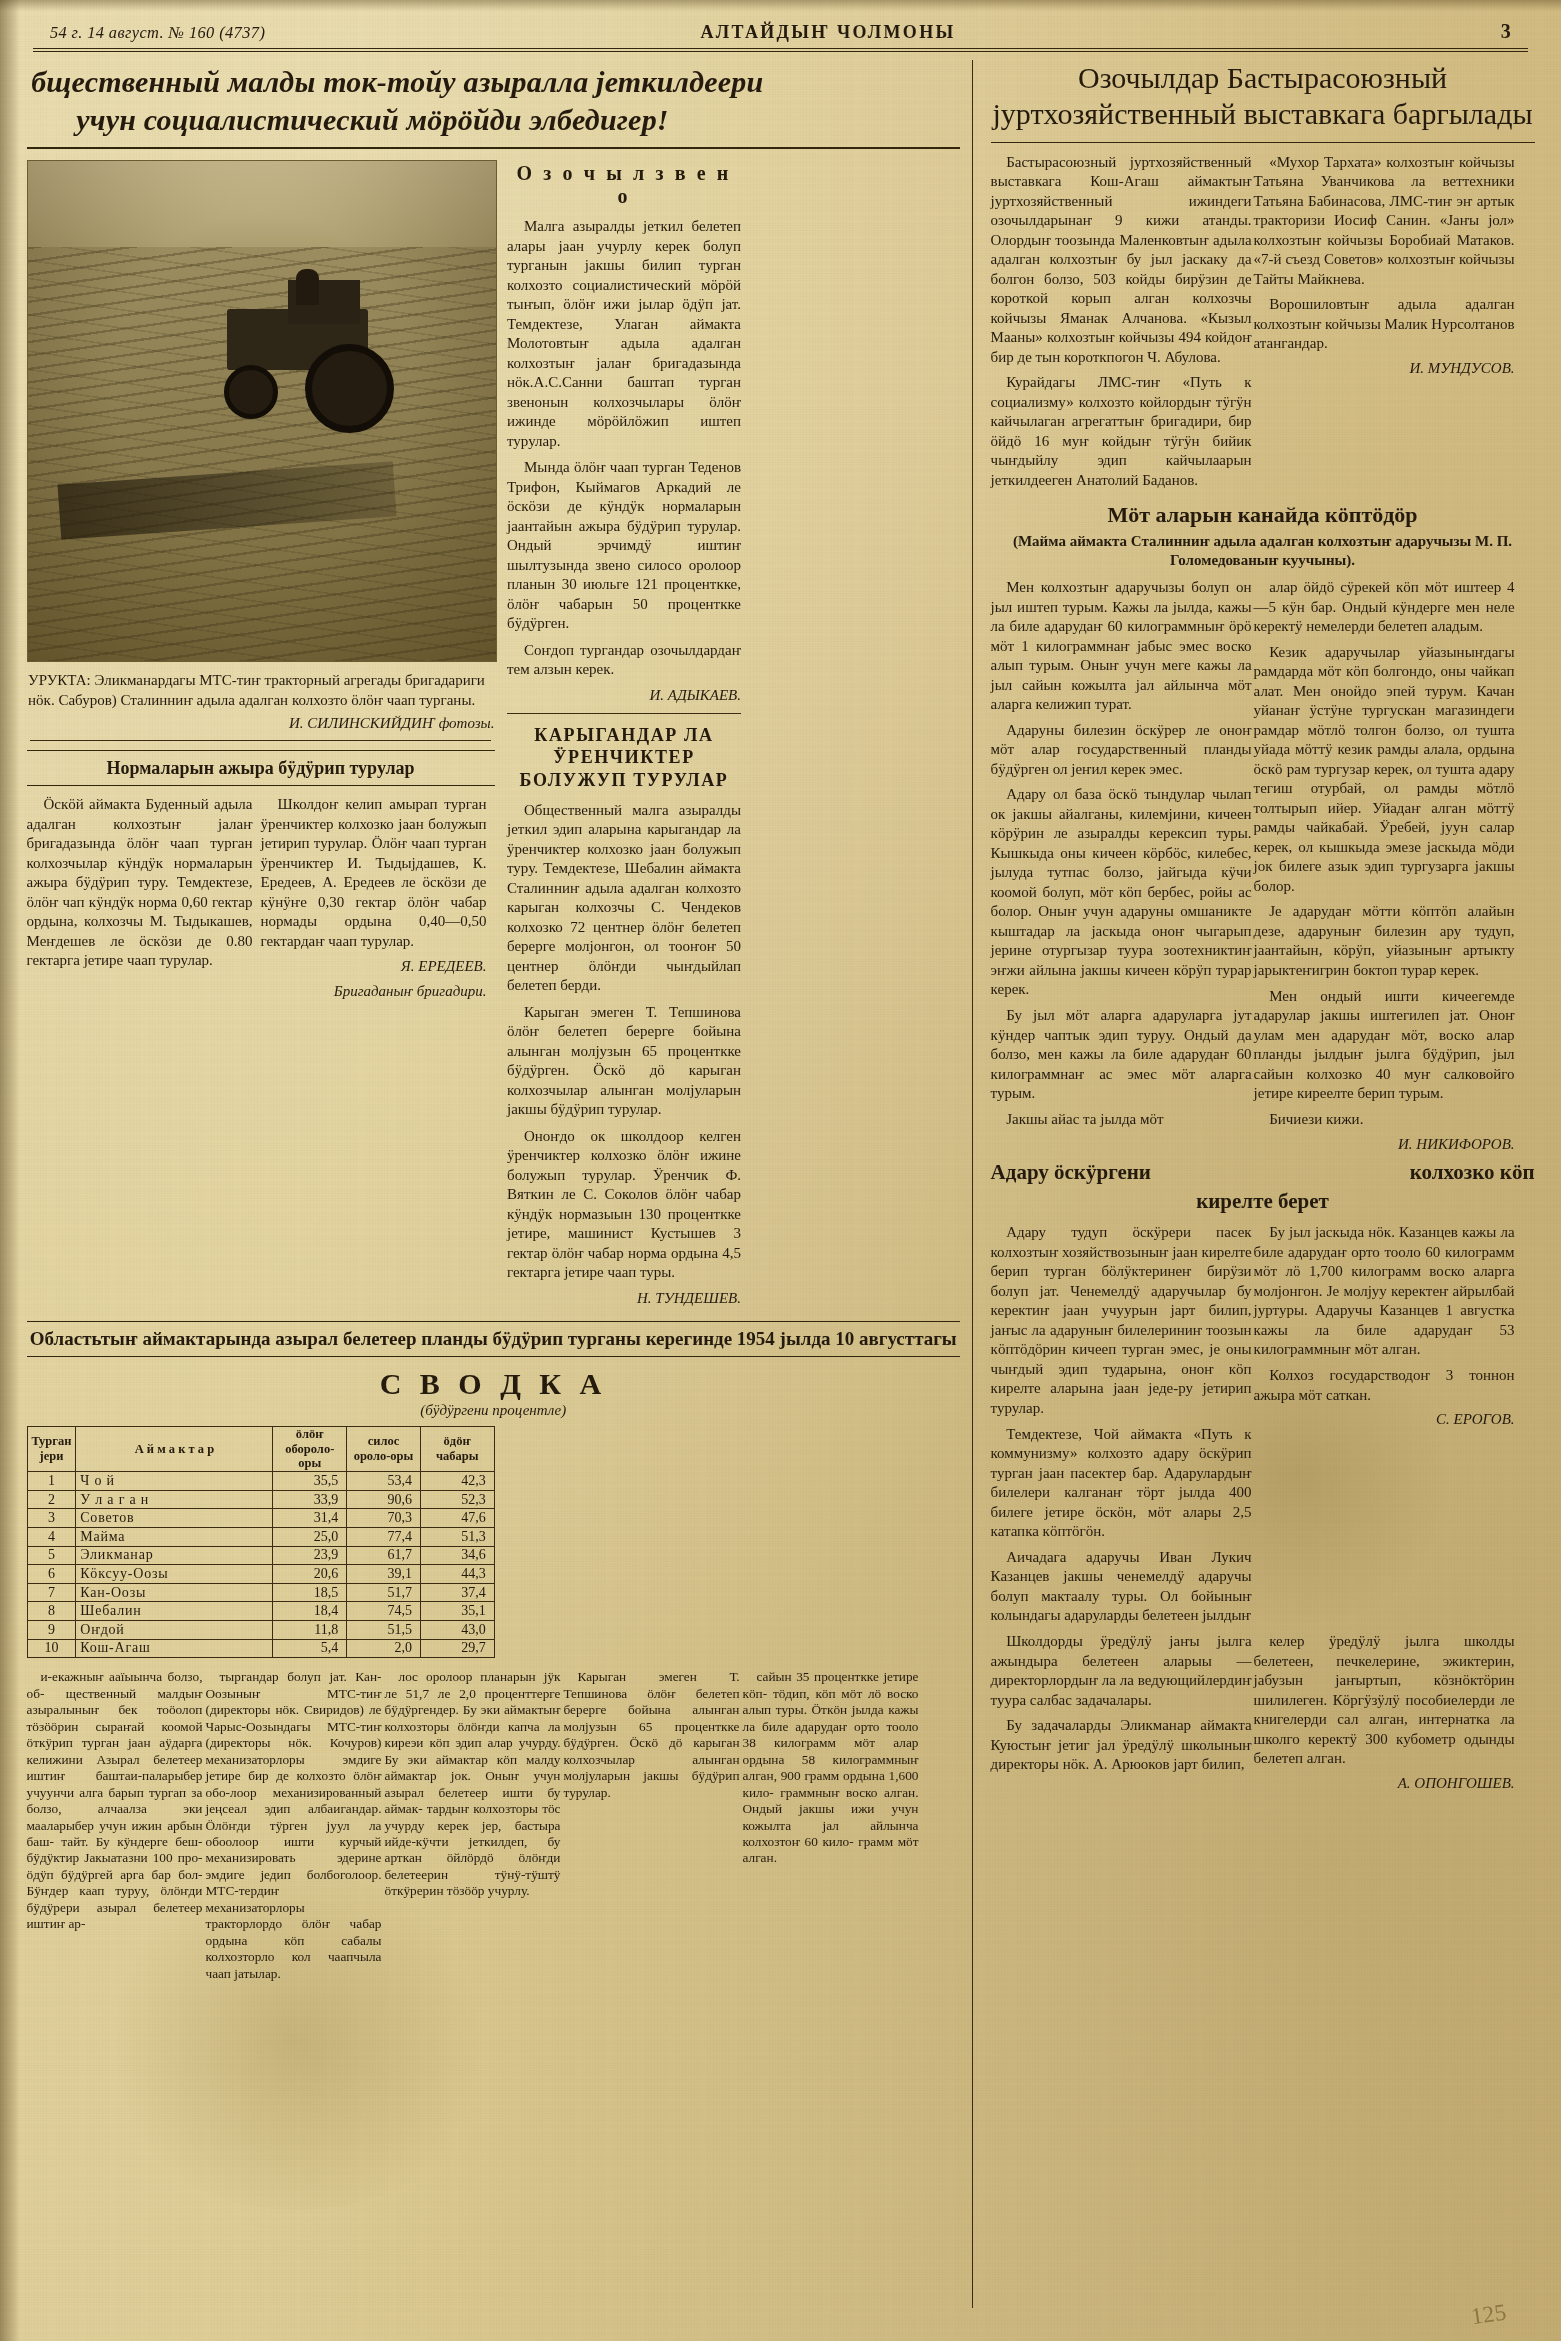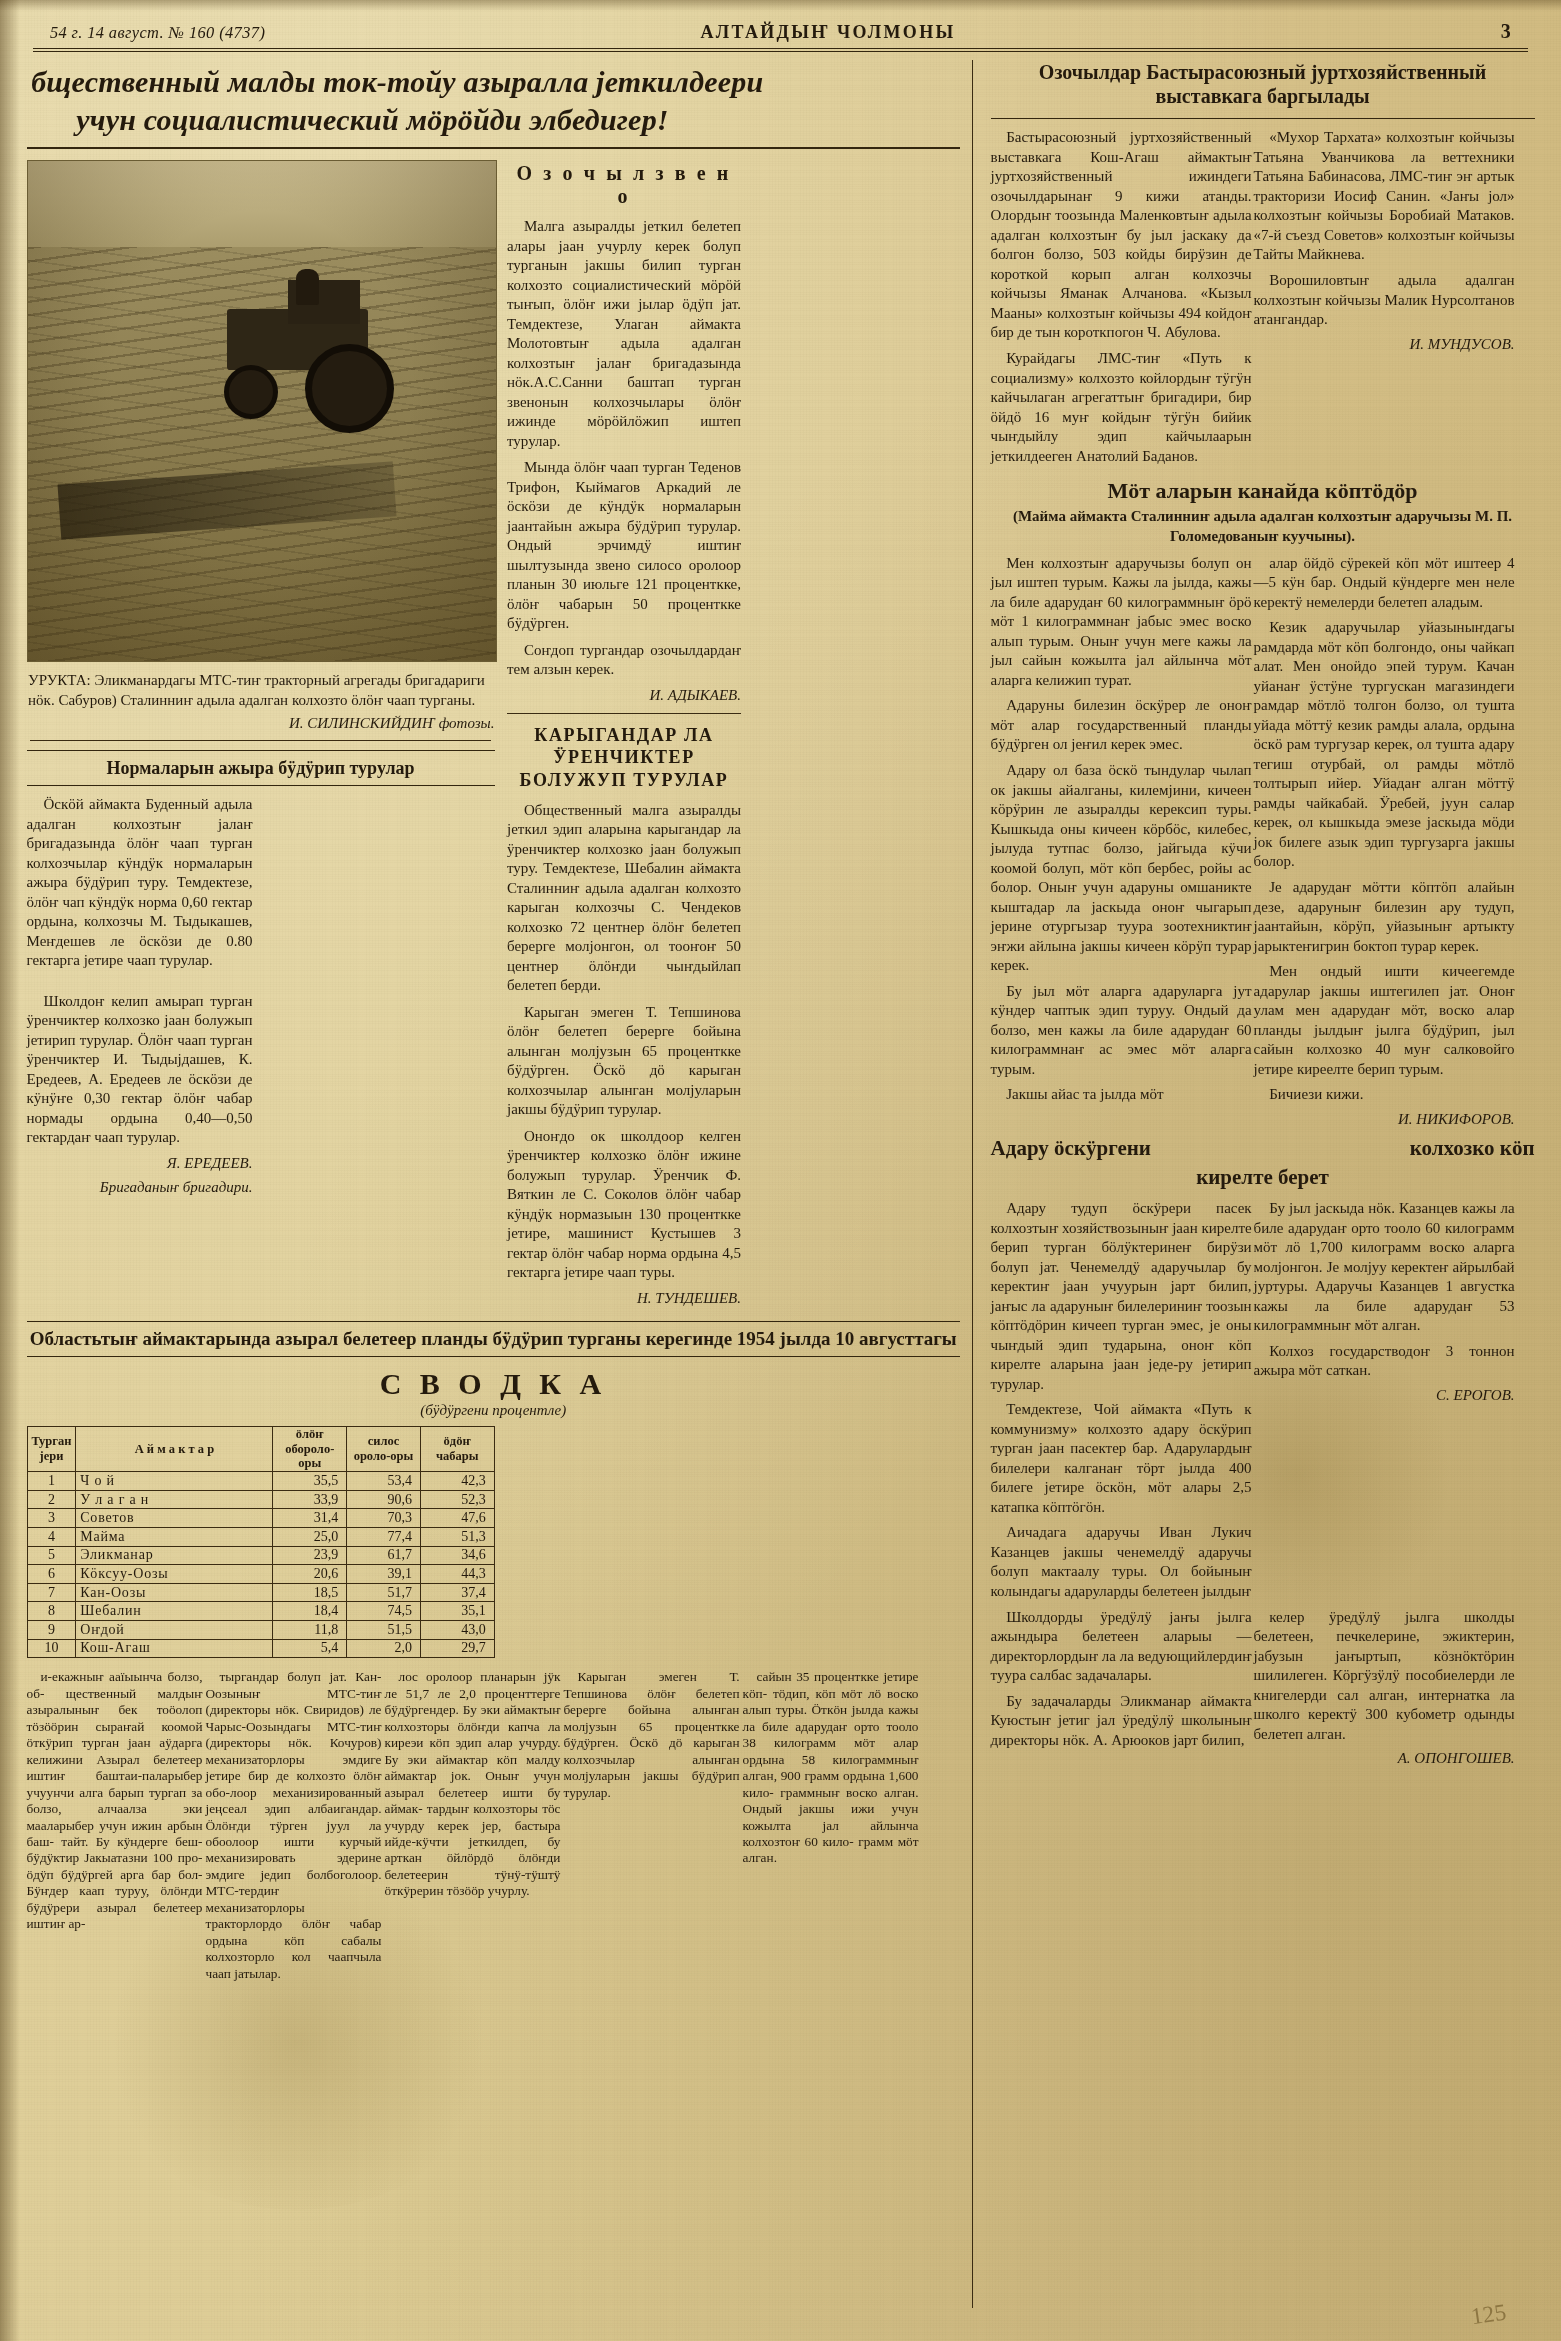--- a/index.html
+++ b/index.html
@@ -159,21 +159,21 @@
 
   
   .boxhead{
     font-weight:bold;font-size:19px;text-align:center;
     border-top:1.6px solid #33260f;border-bottom:1.6px solid #33260f;
     padding:5.5px 3.1px;margin:6.2px 0 9.4px 0;line-height:1.25;
   }
   .boxhead.thin{border-top-width:1.2px;border-bottom-width:1.2px;font-size:18px;}
 
   
-  .midblock{display:flex;gap:14px;flex-direction:column;}
+  .midblock{display:flex;gap:8px;}
   .midcol{width:226px;}
 
   
   .svodka-head{
     text-align:center;font-weight:bold;font-size:30px;letter-spacing:5.5px;
     margin:7.8px 0 1.6px 0;
   }
   .svodka-sub{text-align:center;font-size:15px;font-style:italic;margin-bottom:6.2px;}
   table.svodka{
     border-collapse:collapse;width:468px;font-size:14px;
@@ -186,21 +186,21 @@
   table.svodka td.name{letter-spacing:0.8px;margin-left:40px;}
   table.svodka td.val{text-align:right;width:61px;padding-right:7.8px;}
 
   
   .bottomcols{display:flex;gap:3px;margin-top:11px;}
   .bcol{width:176px;}
   .bcol p{font-size:13.3px;line-height:1.24;text-align:justify;margin:0 0 5.5px 0;text-indent:14px;}
 
   
   .r-head{
-    font-weight:bold;font-size:20px;line-height:1.22;text-align:center;
+    font-weight:normal;font-size:30px;line-height:1.22;text-align:center;
     padding:0 0 4.7px 0;
   }
   .r-rule{border-bottom:1.6px solid #33260f;margin:4.7px 0 9.4px 0;}
   .r-two{display:flex;gap:2px;}
   .r-col{width:261px;}
   .r-col p{font-size:15px;line-height:1.30;text-align:justify;margin:0 0 6.2px 0;text-indent:15.6px;}
   .r-sub{
     font-weight:bold;font-size:22px;text-align:center;margin:4.7px 0 3.1px 0;line-height:1.25;
   }
   .r-subnote{font-weight:bold;font-size:15px;text-align:center;line-height:1.28;margin-bottom:7.8px;}

